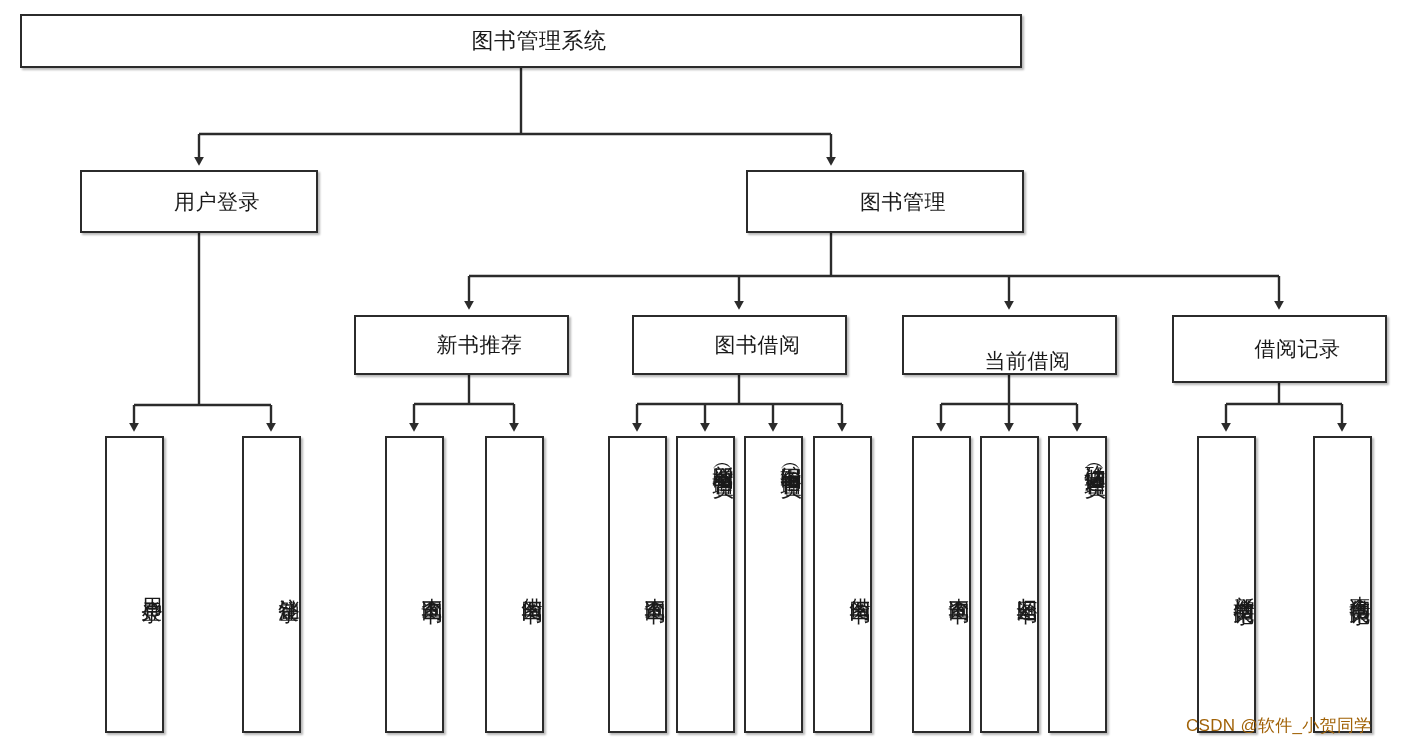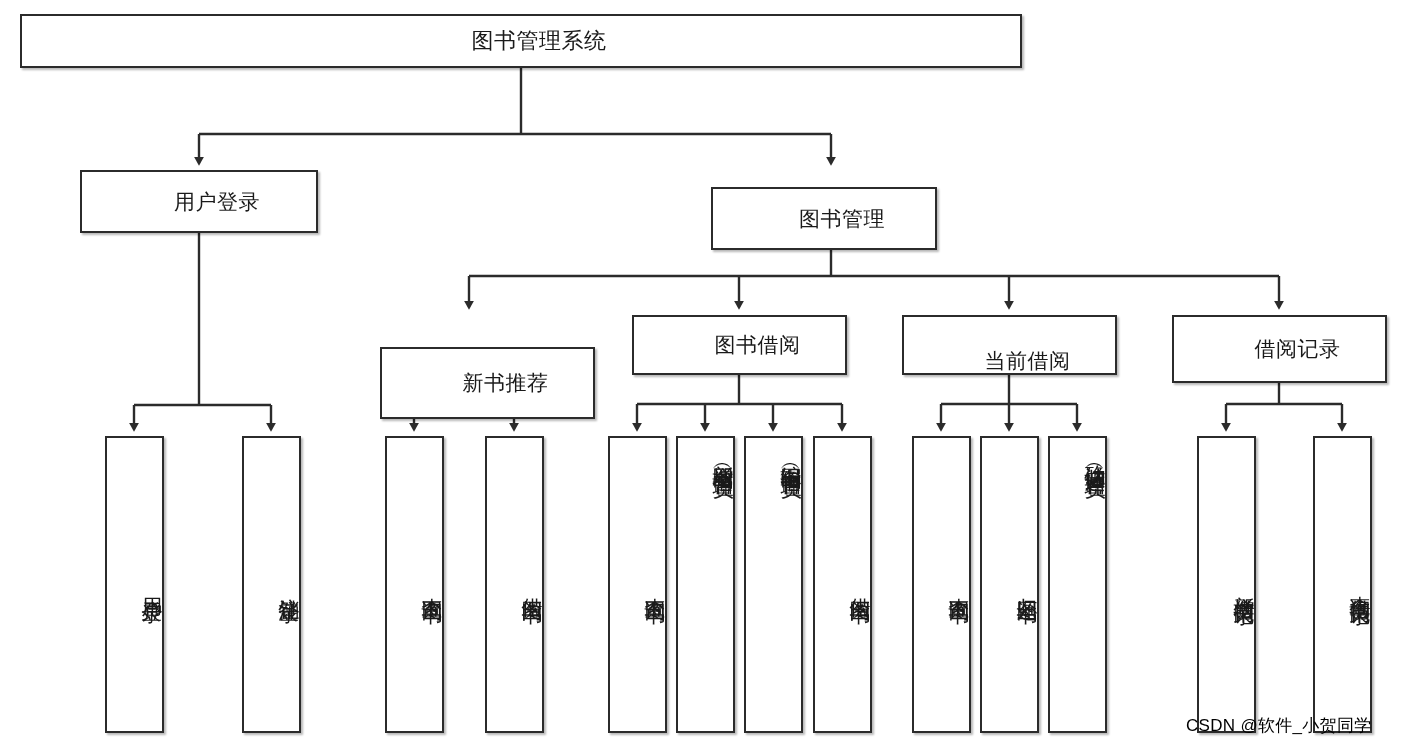--- a/index.html
+++ b/index.html
@@ -62,21 +62,21 @@
   }
   .node.v.center{
     align-items:center;
     padding-top:0;
   }
   .watermark{
     position:absolute;
     left:1186px;
     top:714px;
     font-size:17px;
-    color:#000000;
+    color:#a16207;
     white-space:nowrap;
     z-index:5;
     letter-spacing:0.3px;
   }
 </style>
 </head>
 <body>
 
 <div id="canvas">
 
@@ -130,25 +130,25 @@
     </g>
   </svg>
 
   <div class="node h root" style="left:20px; top:14px; width:1002px; height:54px;">
     <span class="lbl">图书管理系统</span>
   </div>
 
   <div class="node h" style="left:80px; top:170px; width:238px; height:63px;">
     <span class="lbl">用户登录</span>
   </div>
-  <div class="node h" style="left:711px; top:170px; width:226px; height:63px;margin-top:17px;">
+  <div class="node h" style="left:746px; top:170px; width:278px; height:63px;">
     <span class="lbl">图书管理</span>
   </div>
 
-  <div class="node h" style="left:380px; top:315px; width:215px; height:72px;margin-top:32px;">
+  <div class="node h" style="left:354px; top:315px; width:215px; height:60px;">
     <span class="lbl">新书推荐</span>
   </div>
   <div class="node h" style="left:632px; top:315px; width:215px; height:60px;">
     <span class="lbl">图书借阅</span>
   </div>
   <div class="node h" style="left:902px; top:315px; width:215px; height:60px;align-items:flex-end;">
     <span class="lbl">当前借阅</span>
   </div>
   <div class="node h" style="left:1172px; top:315px; width:215px; height:68px;">
     <span class="lbl">借阅记录</span>

